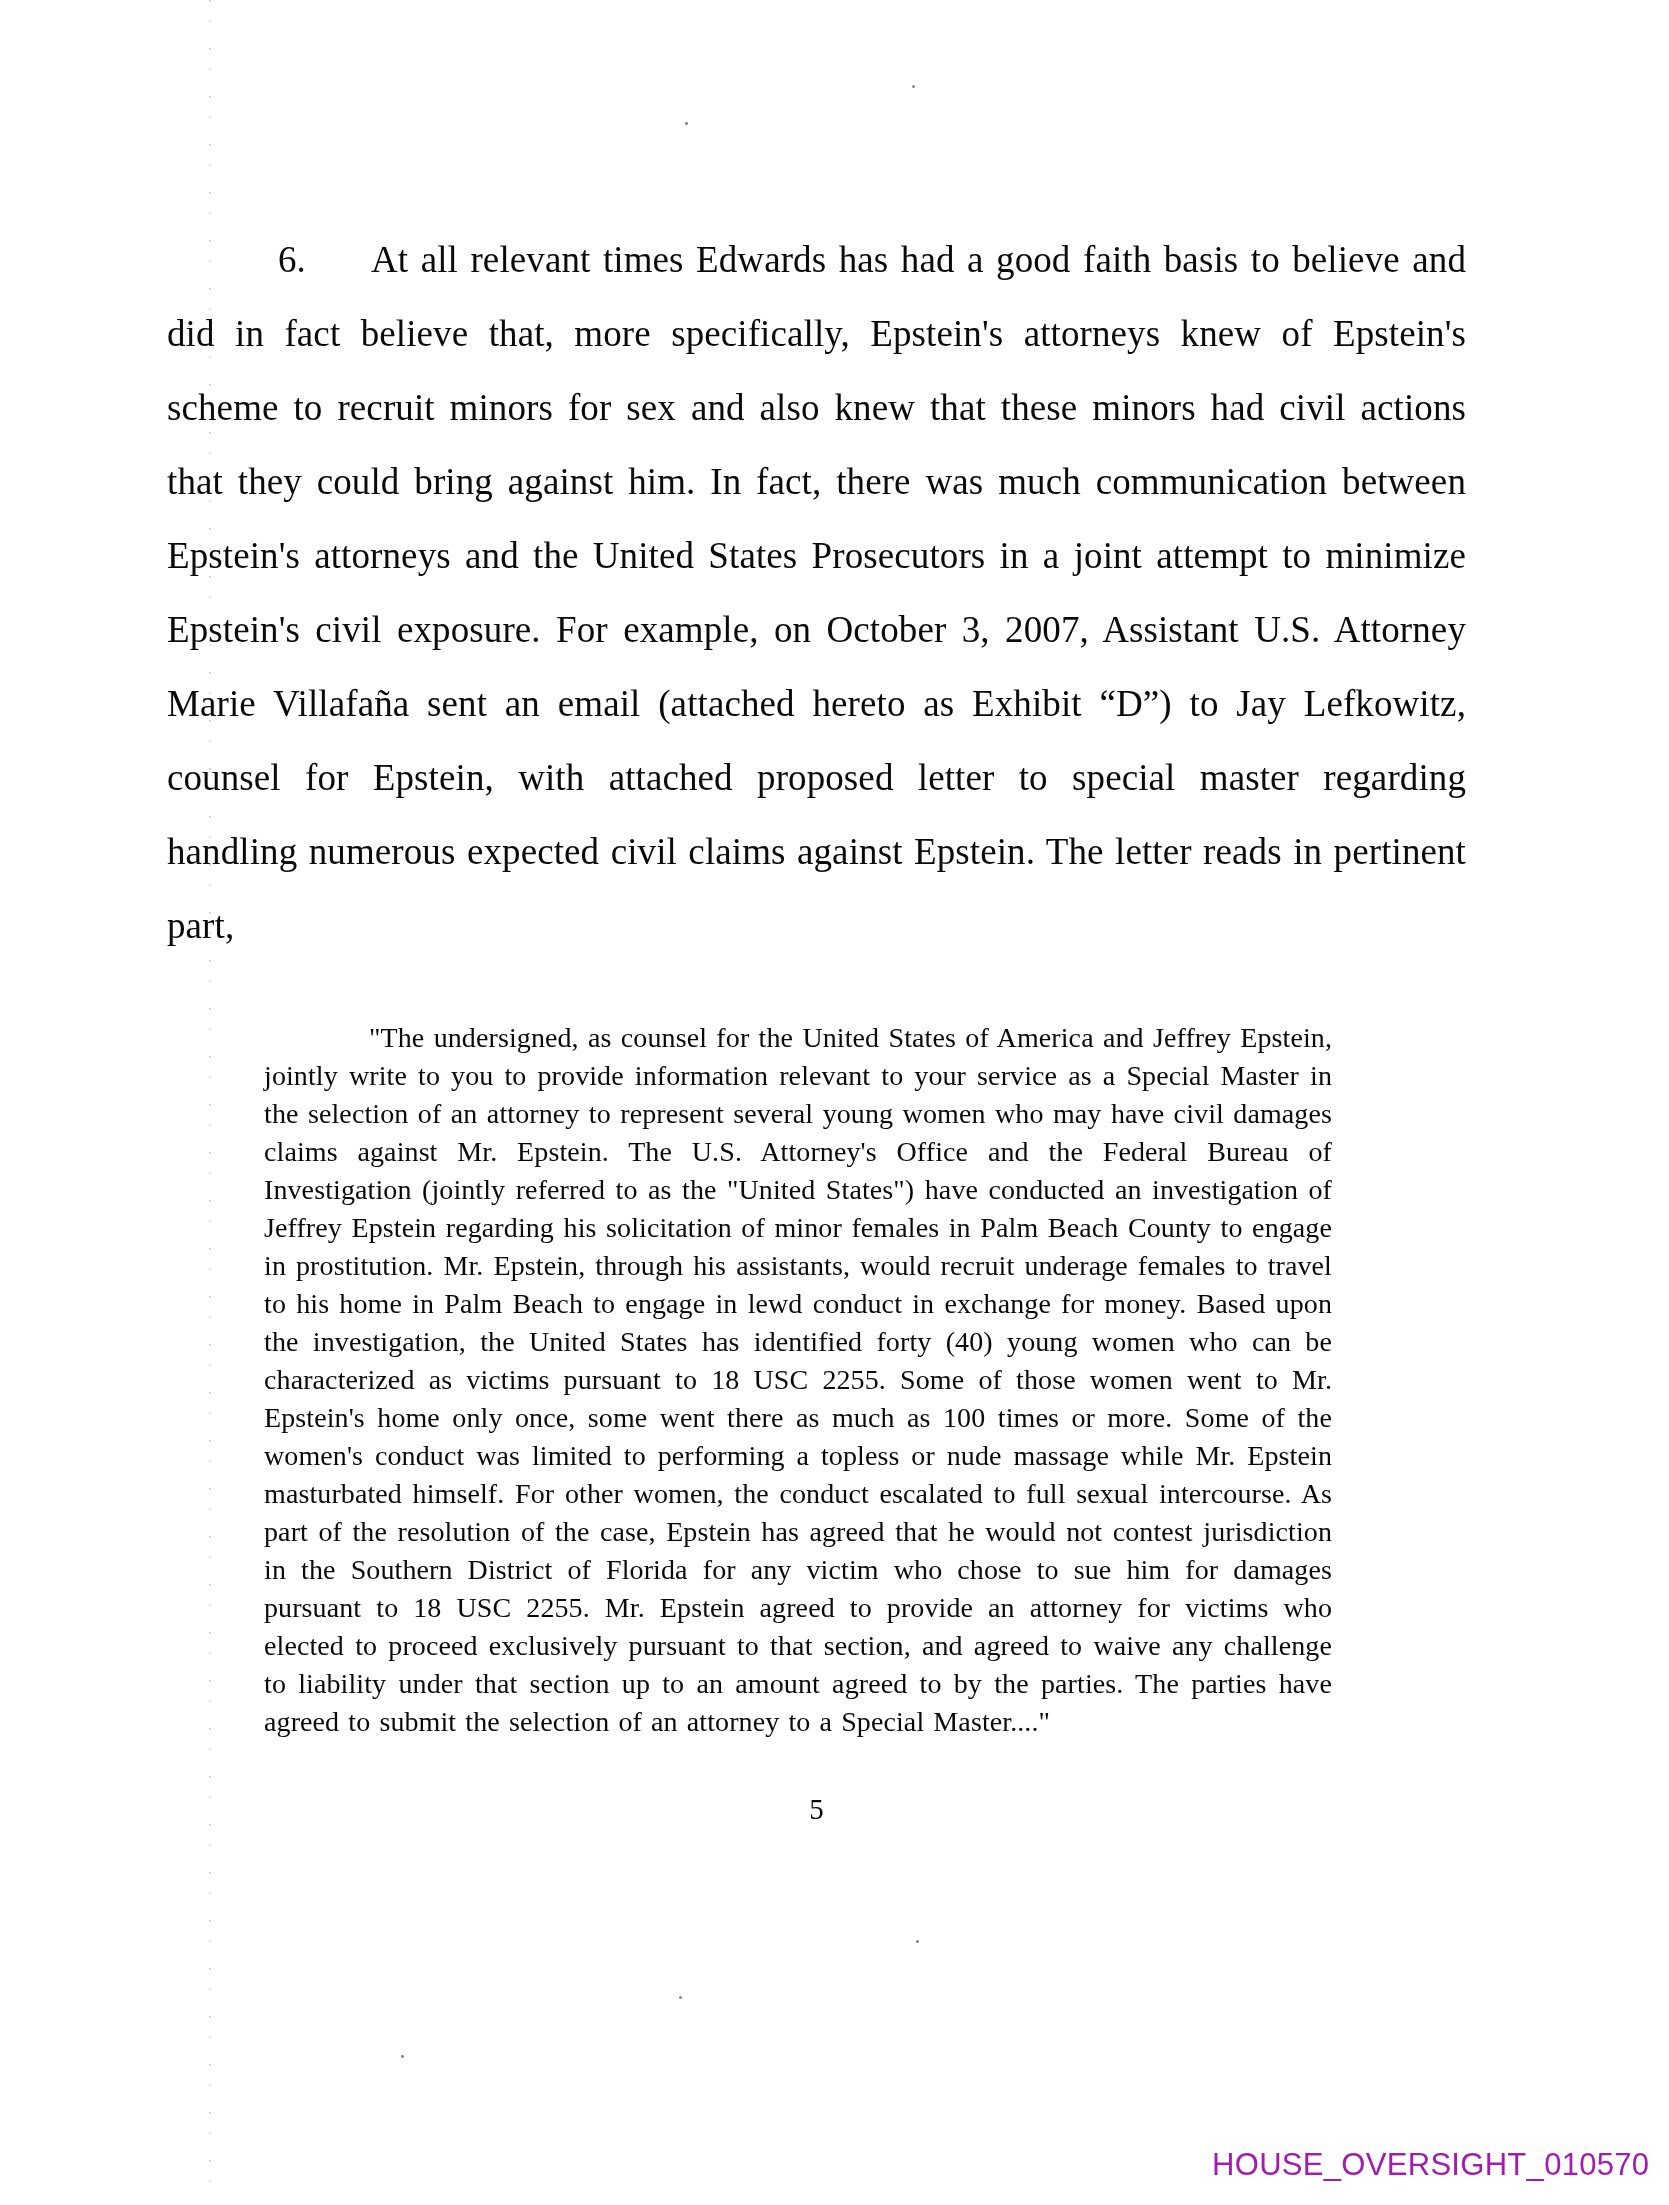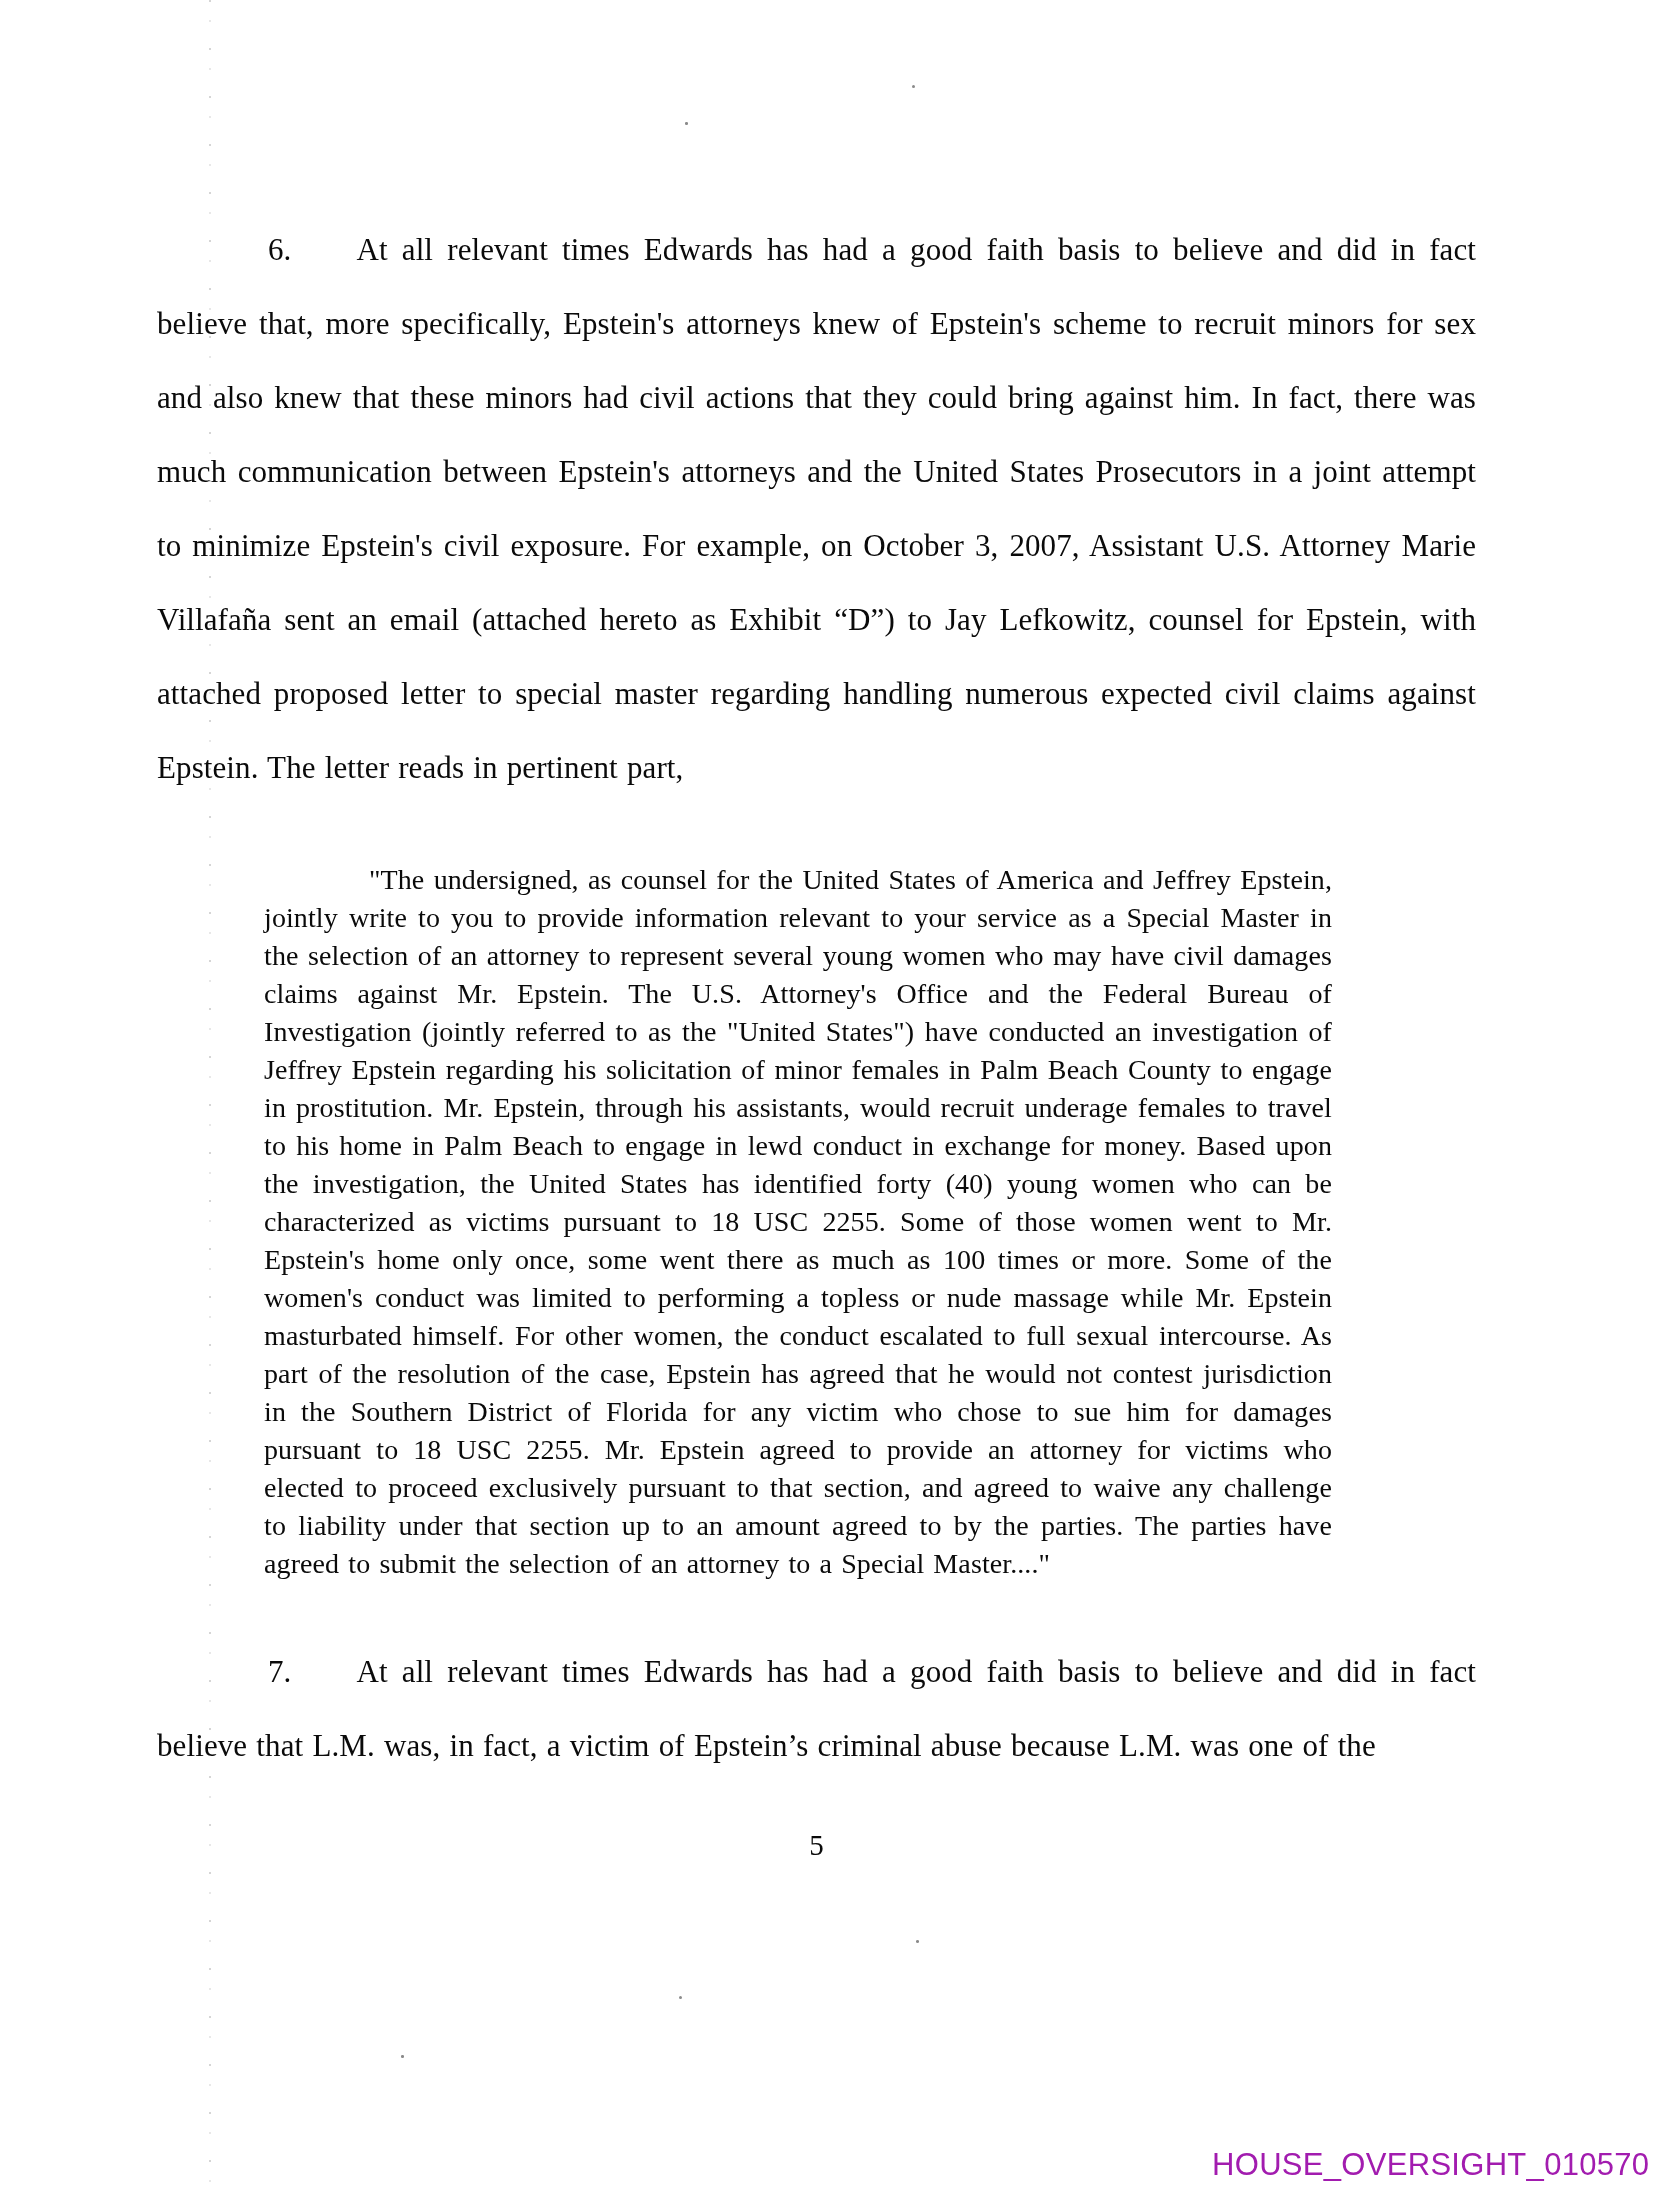--- a/index.html
+++ b/index.html
@@ -37,22 +37,22 @@
     background: #8a8a8a;
     border-radius: 50%;
   }
   .content {
     position: absolute;
     left: 157px;
     top: 213px;
     width: 1319px;
   }
   .para {
-    margin: 0;
-    font-size: 31px;
+    margin: 10px;
+    font-size: 37px;
     line-height: 74px;
     text-align: justify;
     text-indent: 111px;
     letter-spacing: 0.1px;
     word-spacing: 1.3px;
   }
   .tab {
     display: inline-block;
     width: 65px;
   }
@@ -95,21 +95,20 @@
   <div class="speck" style="left:916px; top:1940px; width:3.3px; height:2.6px;"></div>
   <div class="speck" style="left:679px; top:1996px; width:3.3px; height:3.3px;"></div>
   <div class="speck" style="left:401px; top:2055px; width:2.6px; height:2.6px;"></div>
 
   <div class="content">
 
     <p class="para"><span>6.</span><span class="tab"></span><span>At all relevant times Edwards has had a good faith basis to believe and did in fact believe that, more specifically, Epstein's attorneys knew of Epstein's scheme to recruit minors for sex and also knew that these minors had civil actions that they could bring against him.  In fact, there was much communication between Epstein's attorneys and the United States Prosecutors in a joint attempt to minimize Epstein's civil exposure.  For example, on October 3, 2007, Assistant U.S. Attorney Marie Villafaña sent an email (attached hereto as Exhibit “D”) to Jay Lefkowitz, counsel for Epstein, with attached proposed letter to special master regarding handling numerous expected civil claims against Epstein.  The letter reads in pertinent part,</span></p>
 
     <blockquote class="quote"><span>"The undersigned, as counsel for the United States of America and Jeffrey Epstein, jointly write to you to provide information relevant to your service as a Special Master in the selection of an attorney to represent several young women who may have civil damages claims against Mr. Epstein.  The U.S. Attorney's Office and the Federal Bureau of Investigation (jointly referred to as the "United States") have conducted an investigation of Jeffrey Epstein regarding his solicitation of minor females in Palm Beach County to engage in prostitution.  Mr. Epstein, through his assistants, would recruit underage females to travel to his home in Palm Beach to engage in lewd conduct in exchange for money.  Based upon the investigation, the United States has identified forty (40) young women who can be characterized as victims pursuant to 18 USC 2255.  Some of those women went to Mr. Epstein's home only once, some went there as much as 100 times or more.  Some of the women's conduct was limited to performing a topless or nude massage while Mr. Epstein masturbated himself.  For other women, the conduct escalated to full sexual intercourse.  As part of the resolution of the case, Epstein has agreed that he would not contest jurisdiction in the Southern District of Florida for any victim who chose to sue him for damages pursuant to 18 USC 2255.  Mr. Epstein agreed to provide an attorney for victims who elected to proceed exclusively pursuant to that section, and agreed to waive any challenge to liability under that section up to an amount agreed to by the parties. The parties have agreed to submit the selection of an attorney to a Special Master...."</span></blockquote>
 
-    <p class="para"><span>7.</span><span class="tab"></span><span>At all relevant times Edwards has had a good faith basis to believe and did in fact believe that L.M. was, in fact, a victim of Epstein’s criminal abuse because L.M. was one of the</span></p>
 
     <div class="page-number">5</div>
   </div>
 
   <div class="bates">HOUSE_OVERSIGHT_010570</div>
 
 </div>
 
 
 </body></html>

